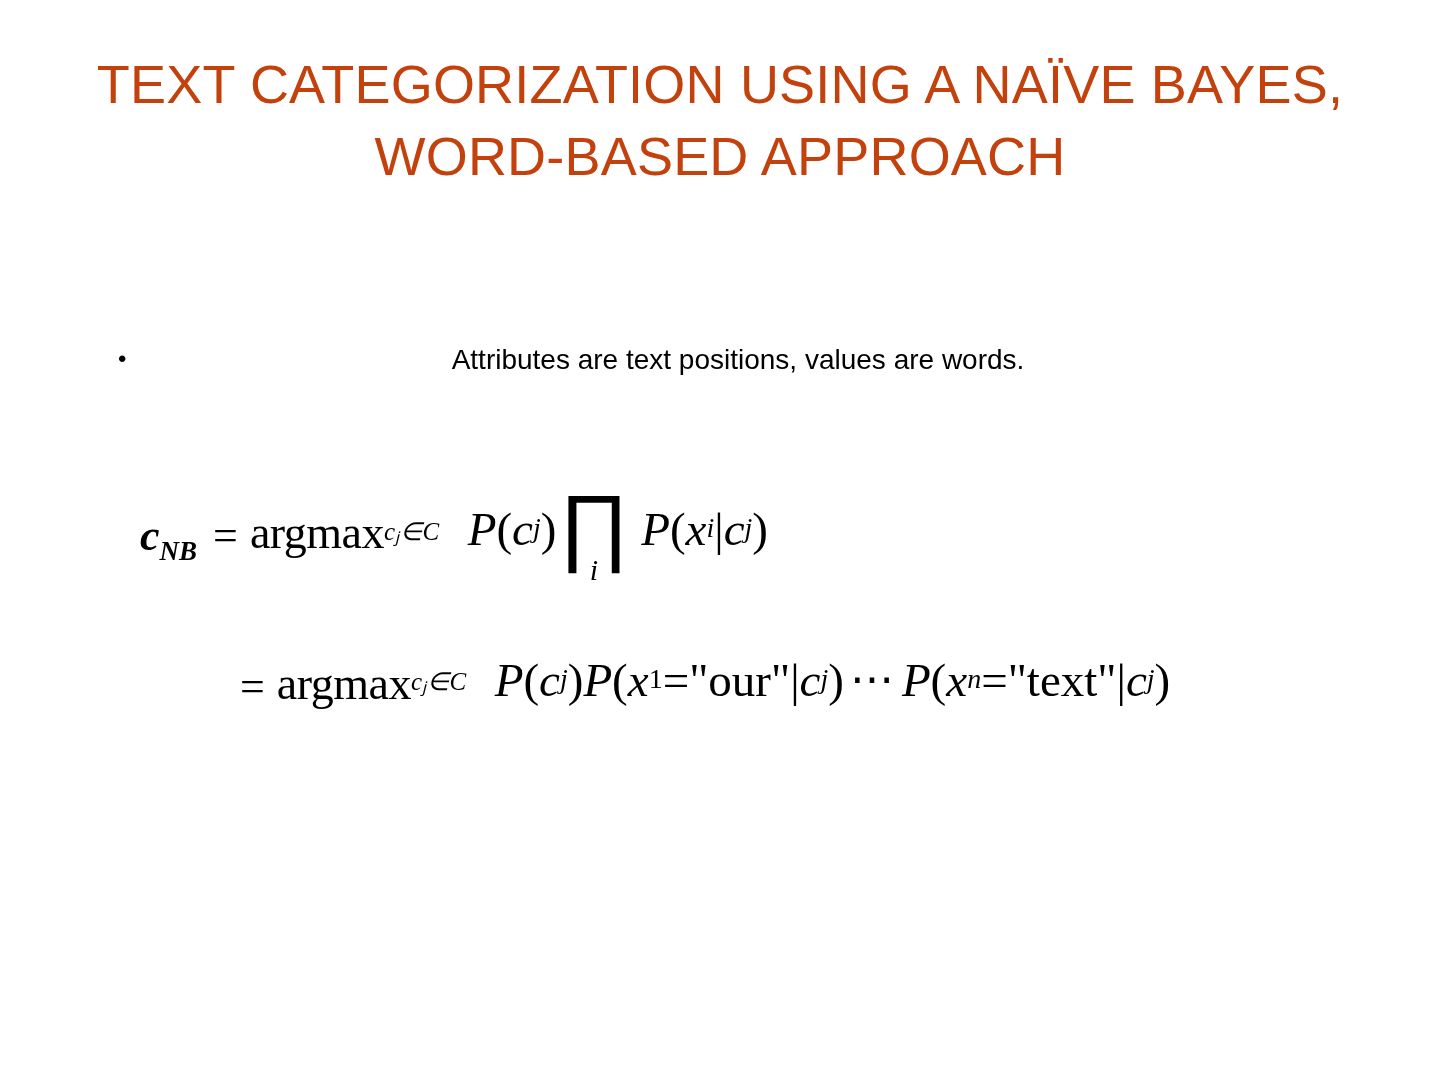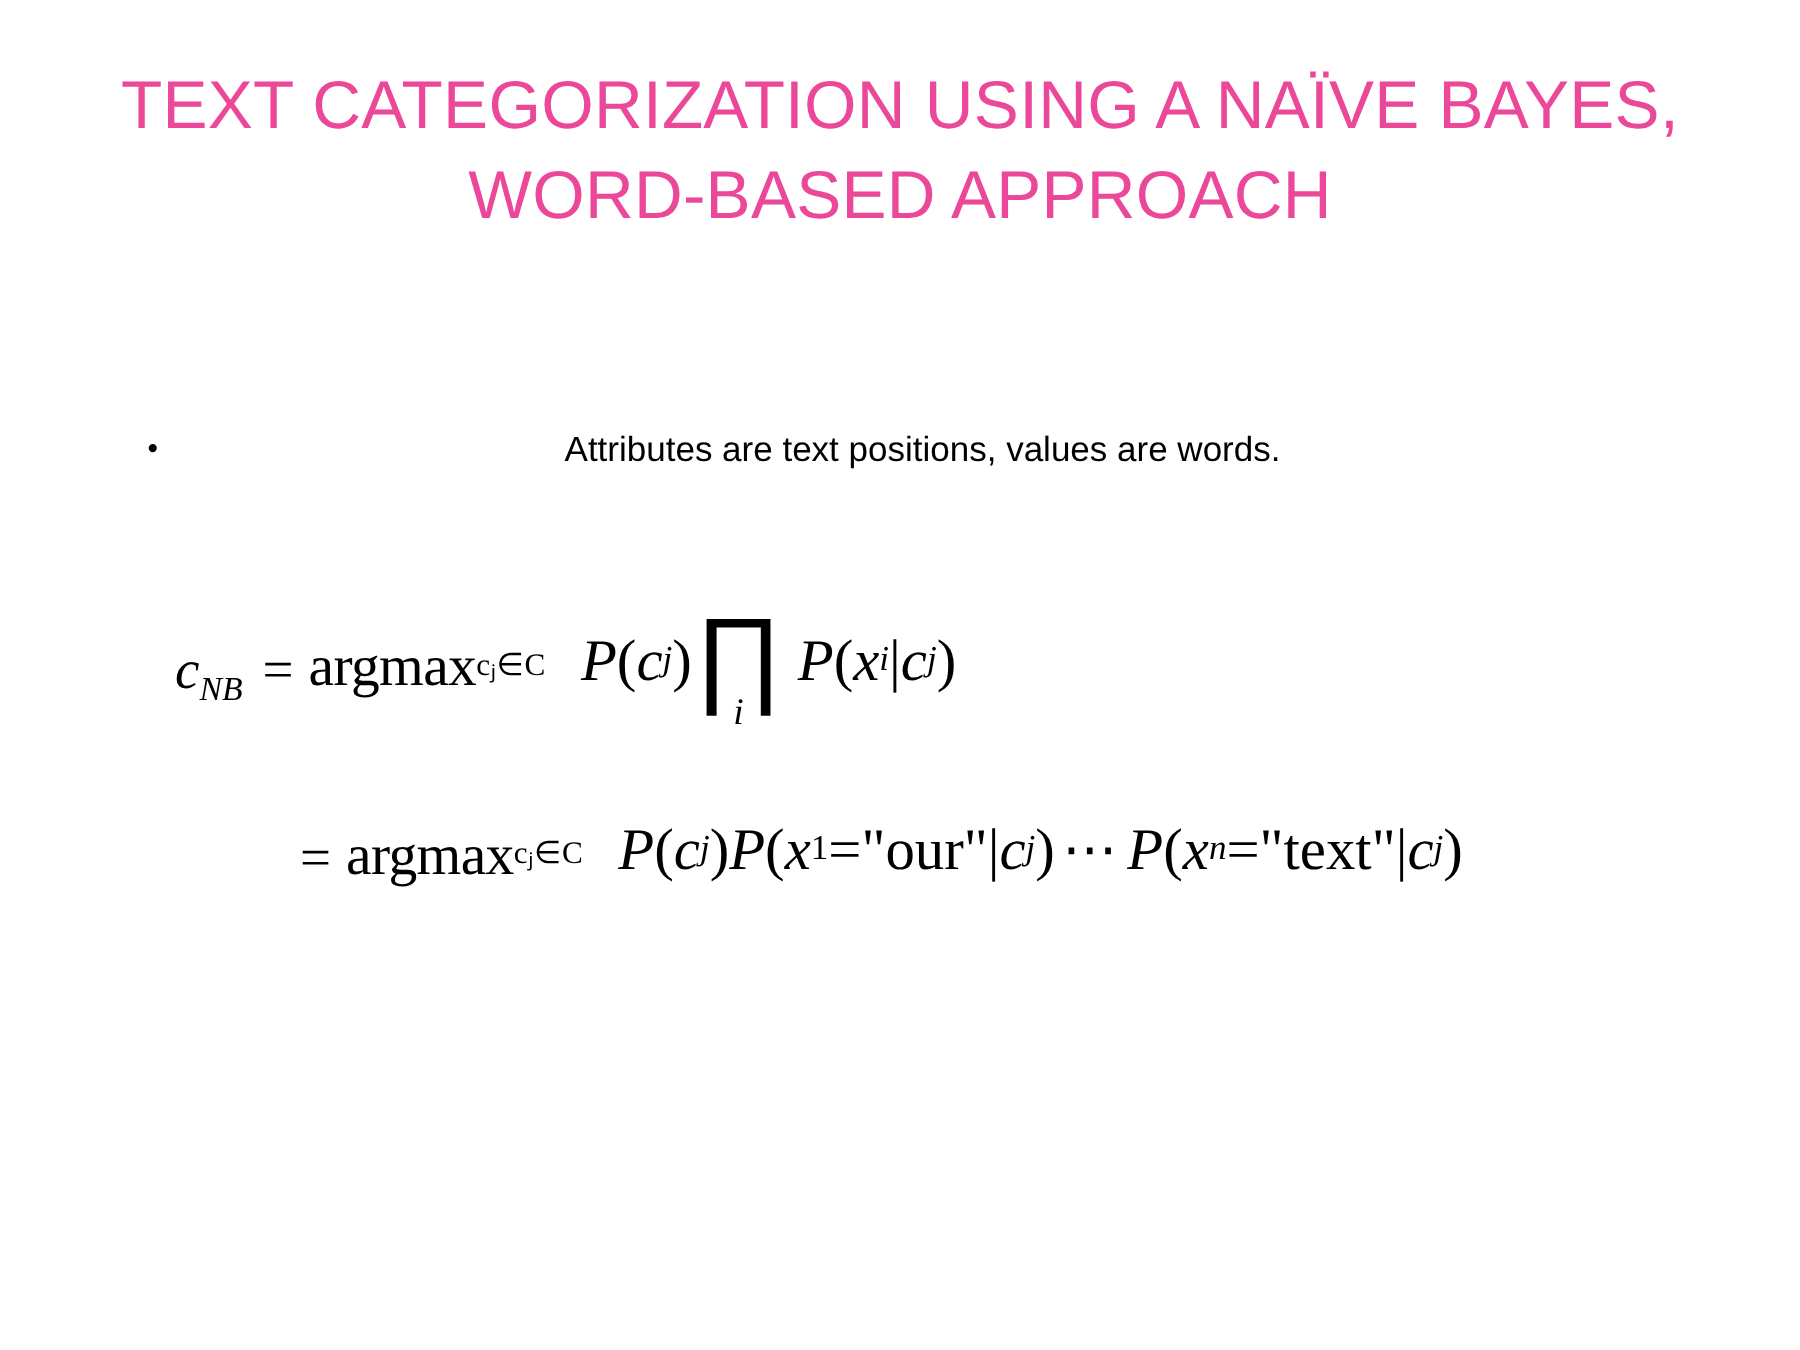--- a/index.html
+++ b/index.html
@@ -25,21 +25,21 @@
   .title {
     position: absolute;
     top: 48px;
     left: 70px;
     width: 1300px;
     text-align: center;
     font-size: 54px;
     line-height: 1.34;
     font-weight: 400;
     letter-spacing: 0.2px;
-    color: #ec4899;
+    color: #c2410c;
   }
 
   
   .bullet-list {
     position: absolute;
     top: 342px;
     left: 118px;
     width: 1200px;
   }
   .bullet-row {
@@ -75,20 +75,21 @@
     white-space: nowrap;
   }
   .eq-line.line2 {
     margin-top: 52px;
     padding-left: 84px;
   }
   .lhs {
     font-size: 44px;
     font-style: italic;
     padding-top: 10px;
+    font-weight: bold;
   }
   .lhs .sub {
     font-size: 27px;
     font-style: italic;
     vertical-align: sub;
   }
   .eqsign {
     font-size: 44px;
     padding: 10px 12px 0 16px;
     font-style: normal;
@@ -99,20 +100,21 @@
     padding-top: 6px;
   }
   .argmax {
     font-size: 46px;
     font-style: normal;
     letter-spacing: -0.5px;
   }
   .argmax-sub {
     font-size: 25px;
     margin-top: -6px;
+    font-style: italic;
     letter-spacing: 0.5px;
   }
   .rhs {
     font-size: 47px;
     padding-left: 28px;
     padding-top: 2px;
     display: inline-flex;
     align-items: flex-start;
   }
   .ital {

